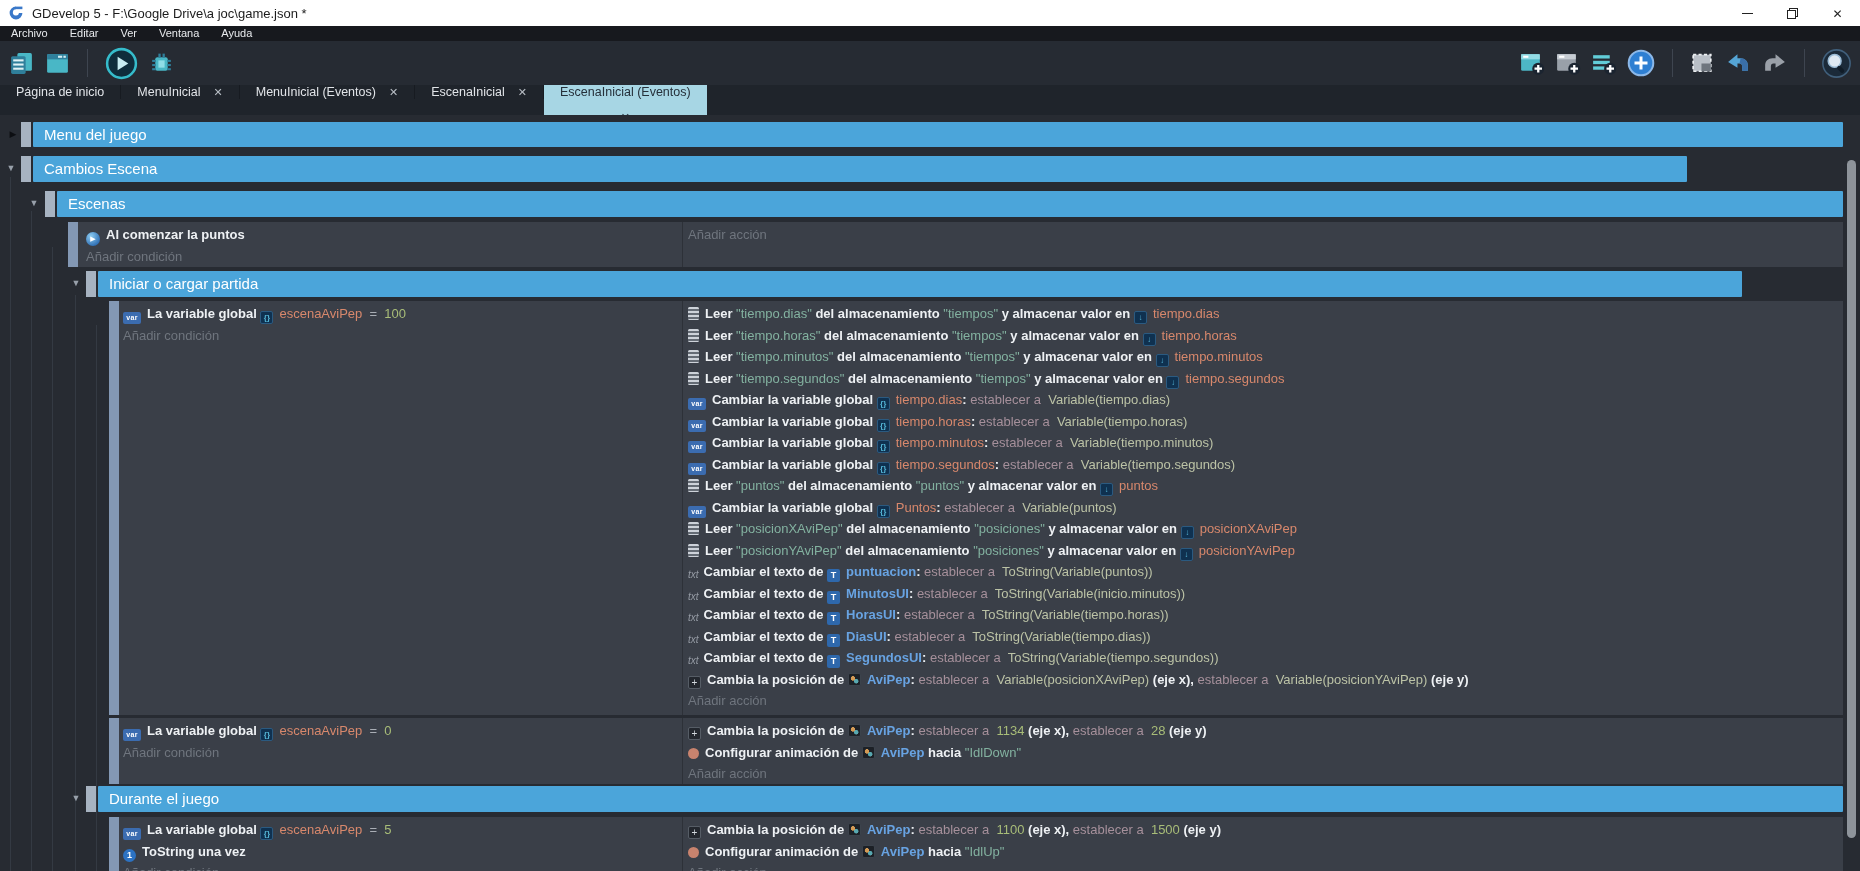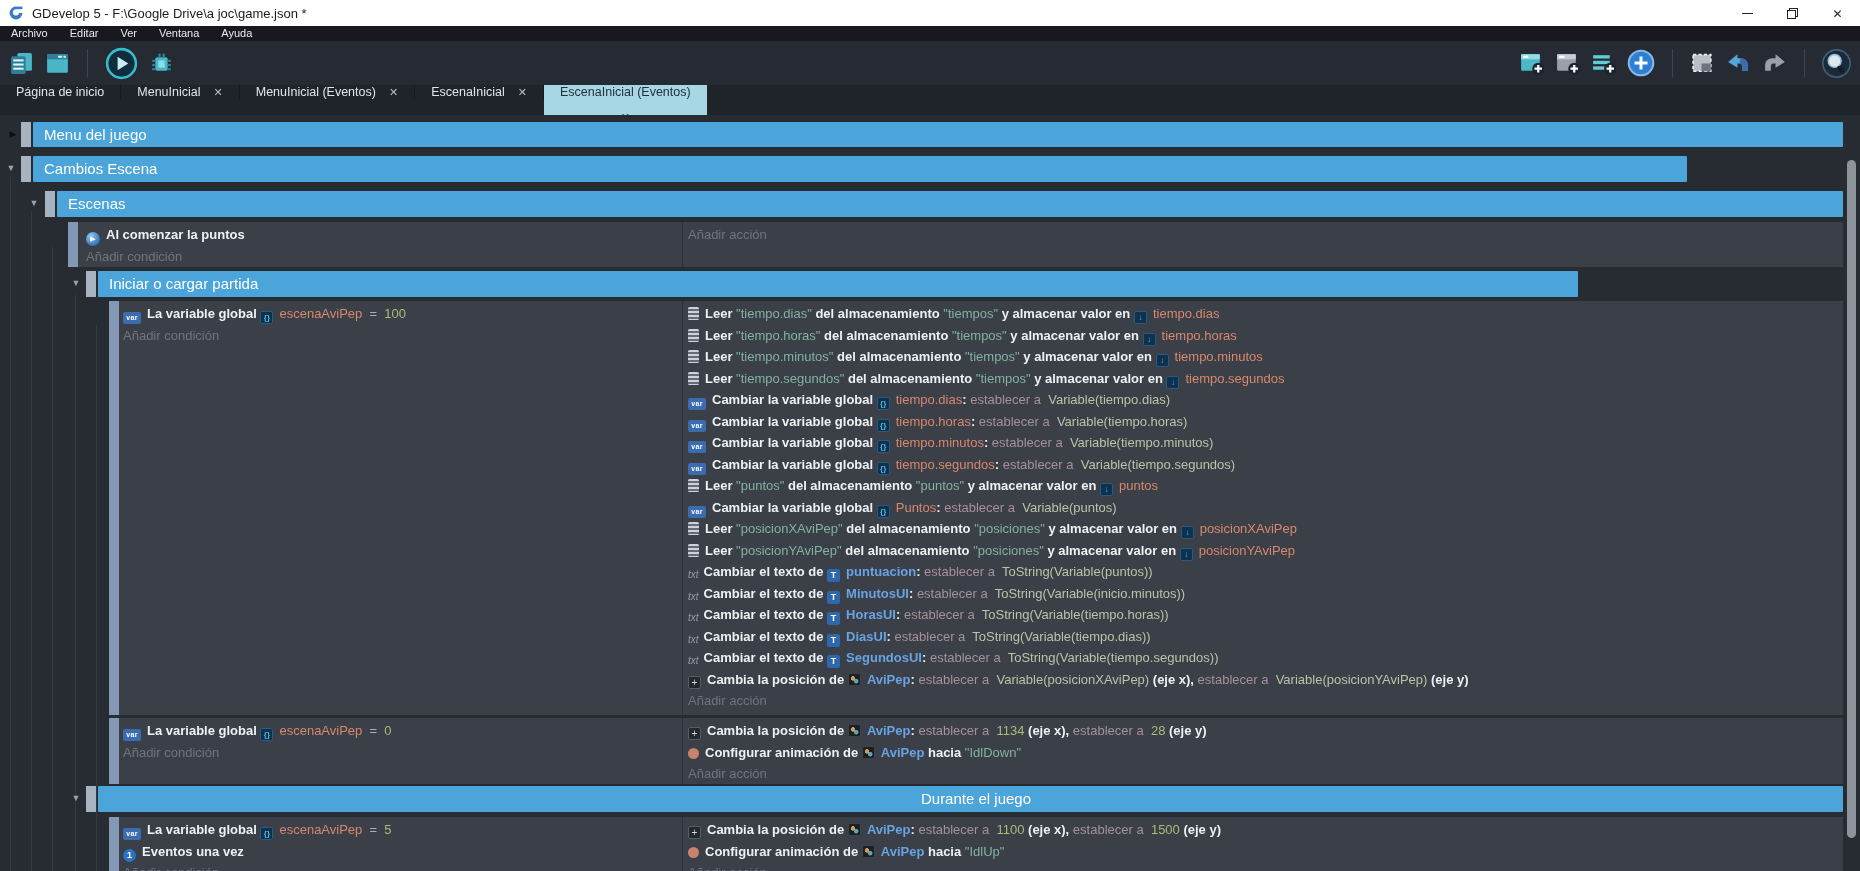--- a/index.html
+++ b/index.html
@@ -267,21 +267,21 @@
         <div class="cond" style="left: 18px;">
           <div class="line"><span class="icon icon-start">▶</span><span class="seg-b">Al comenzar la puntos</span></div>
           <div class="line add-link">Añadir condición</div>
         </div>
         <div class="acts" style="left: 620px;">
           <div class="line add-link">Añadir acción</div>
         </div>
       </div>
       <div class="tree-arrow" style="left: 68px; top: 163px;">▼</div>
       <div class="gbar" style="left: 86px; top: 156px; height: 26px;"></div>
-      <div class="group" style="left: 98px; top: 156px; height: 26px; line-height: 26px; width: 1480px;">Iniciar o cargar partida</div>
+      <div class="group" style="left: 98px; top: 156px; height: 26px; line-height: 26px; width: 1644px;">Iniciar o cargar partida</div>
       <div class="event" style="left: 109px; top: 186px; height: 414px;">
         <div class="ebar"></div>
         <div class="col-divider" style="left: 573px;"></div>
         <div class="cond" style="left: 14px;">
           <div class="line"><span class="icon icon-varbox">var</span><span class="seg-b">La variable global </span><span class="icon icon-brace">{}</span><span class="seg-v">escenaAviPep</span><span class="seg-eq">  =  </span><span class="seg-n">100</span></div>
           <div class="line add-link">Añadir condición</div>
         </div>
         <div class="acts" style="left: 579px;">
           <div class="line"><span class="icon icon-storage"></span><span class="seg-b">Leer </span><span class="seg-s">"tiempo.dias"</span><span class="seg-b"> del almacenamiento </span><span class="seg-s">"tiempos"</span><span class="seg-b"> y almacenar valor en </span><span class="icon icon-store">↓</span><span class="seg-v">tiempo.dias</span></div>
           <div class="line"><span class="icon icon-storage"></span><span class="seg-b">Leer </span><span class="seg-s">"tiempo.horas"</span><span class="seg-b"> del almacenamiento </span><span class="seg-s">"tiempos"</span><span class="seg-b"> y almacenar valor en </span><span class="icon icon-store">↓</span><span class="seg-v">tiempo.horas</span></div>
@@ -312,27 +312,27 @@
           <div class="line add-link">Añadir condición</div>
         </div>
         <div class="acts" style="left: 579px;">
           <div class="line"><span class="icon icon-pos">+</span><span class="seg-b">Cambia la posición de </span><span class="icon icon-sprite"></span><span class="seg-o">AviPep</span><span class="seg-b">: </span><span class="seg-set">establecer a  </span><span class="seg-n">1134</span><span class="seg-b"> (eje x), </span><span class="seg-set">establecer a  </span><span class="seg-n">28</span><span class="seg-b"> (eje y)</span></div>
           <div class="line"><span class="icon icon-anim"></span><span class="seg-b">Configurar animación de </span><span class="icon icon-sprite"></span><span class="seg-o">AviPep</span><span class="seg-b"> hacia </span><span class="seg-s">"IdlDown"</span></div>
           <div class="line add-link">Añadir acción</div>
         </div>
       </div>
       <div class="tree-arrow" style="left: 68px; top: 678px;">▼</div>
       <div class="gbar" style="left: 86px; top: 671px; height: 26px;"></div>
-      <div class="group" style="left: 98px; top: 671px; height: 26px; line-height: 26px; width: 1745px; text-align: center;">Durante el juego</div>
+      <div class="group" style="left: 98px; top: 671px; height: 26px; line-height: 26px; width: 1745px;">Durante el juego</div>
       <div class="event" style="left: 109px; top: 702px; height: 80px;">
         <div class="ebar"></div>
         <div class="col-divider" style="left: 573px;"></div>
         <div class="cond" style="left: 14px;">
           <div class="line"><span class="icon icon-varbox">var</span><span class="seg-b">La variable global </span><span class="icon icon-brace">{}</span><span class="seg-v">escenaAviPep</span><span class="seg-eq">  =  </span><span class="seg-n">5</span></div>
-          <div class="line"><span class="icon icon-once">1</span><span class="seg-b">Eventos una vez</span></div>
+          <div class="line"><span class="icon icon-once">1</span><span class="seg-b">ToString una vez</span></div>
           <div class="line add-link">Añadir condición</div>
         </div>
         <div class="acts" style="left: 579px;">
           <div class="line"><span class="icon icon-pos">+</span><span class="seg-b">Cambia la posición de </span><span class="icon icon-sprite"></span><span class="seg-o">AviPep</span><span class="seg-b">: </span><span class="seg-set">establecer a  </span><span class="seg-n">1100</span><span class="seg-b"> (eje x), </span><span class="seg-set">establecer a  </span><span class="seg-n">1500</span><span class="seg-b"> (eje y)</span></div>
           <div class="line"><span class="icon icon-anim"></span><span class="seg-b">Configurar animación de </span><span class="icon icon-sprite"></span><span class="seg-o">AviPep</span><span class="seg-b"> hacia </span><span class="seg-s">"IdlUp"</span></div>
           <div class="line add-link">Añadir acción</div>
         </div>
       </div>
     </div>
   <div class="vscroll-thumb" style="top:45px;height:678px;"></div>

